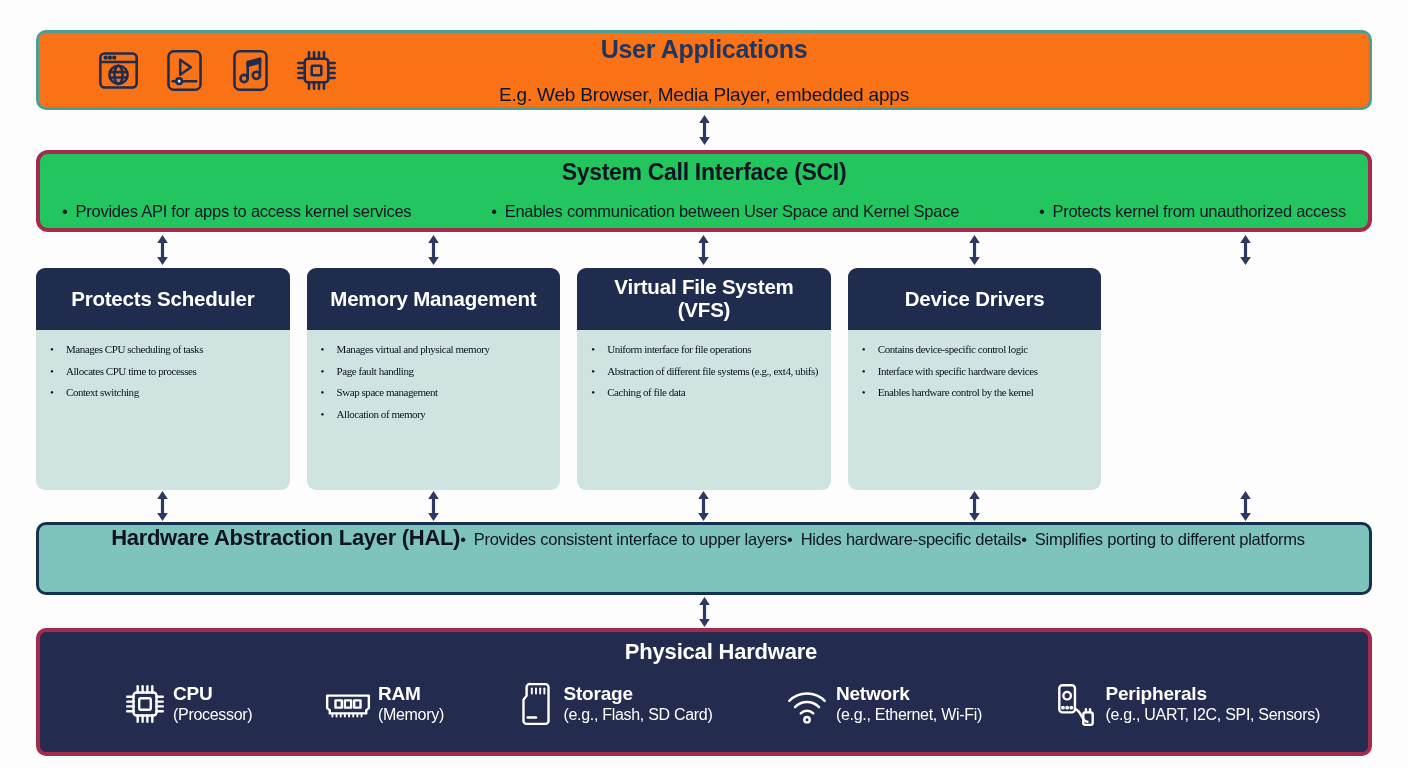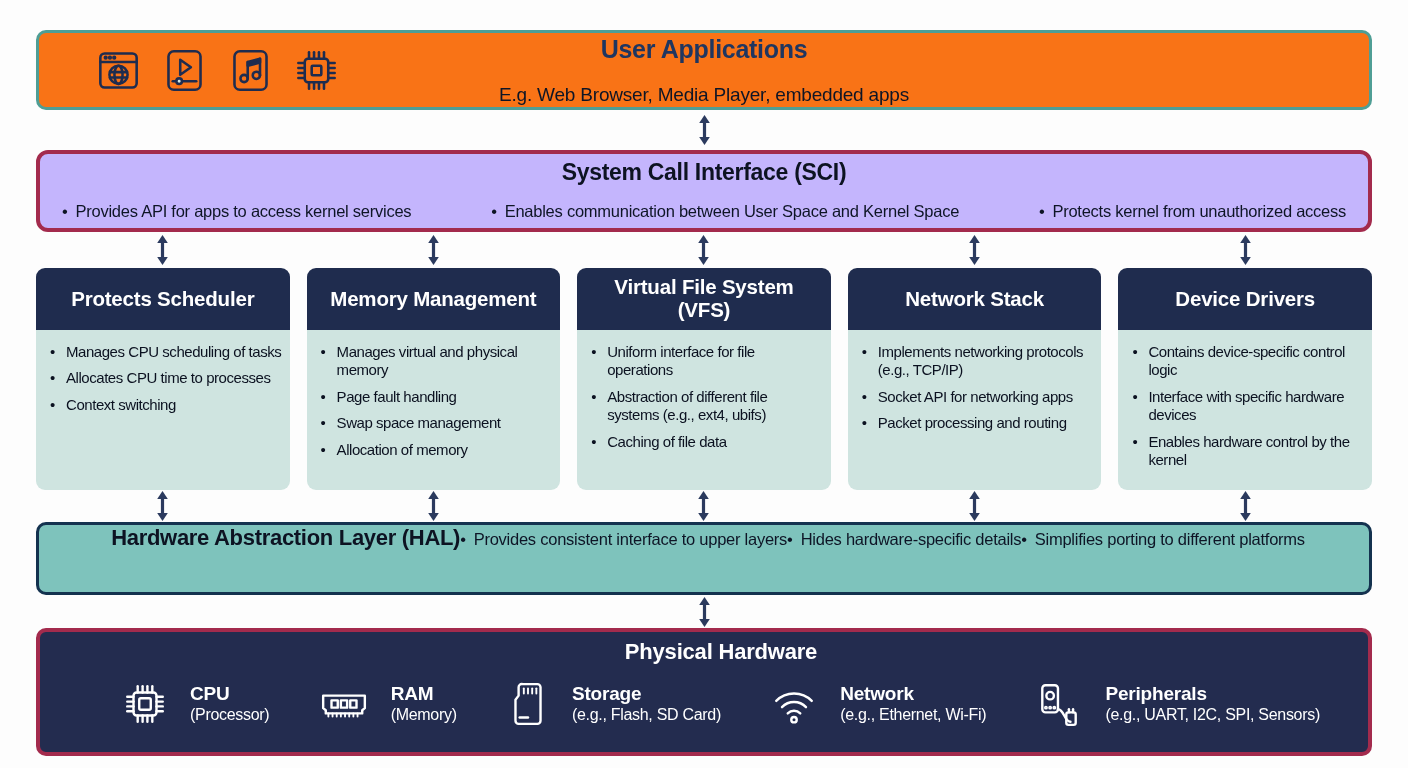--- a/index.html
+++ b/index.html
@@ -29,21 +29,21 @@
   .layer-user .app-icons {
     position: absolute; left: 56px; top: 0; bottom: 0;
     display: flex; align-items: center; gap: 19px; color: #1e2c4f;
   }
   .layer-user .title { font-size: 25px; font-weight: bold; color: #1f3660; letter-spacing: -0.3px; }
   .layer-user .subtitle { font-size: 19px; color: #0e1526; margin-top: 20px; letter-spacing: -0.2px; }
 
   
   .layer-sci {
     height: 82px; flex: none;
-    background: #c4b5fd; border: 4px solid #a32b4d; border-radius: 12px;
+    background: #22c55e; border: 4px solid #a32b4d; border-radius: 12px;
     display: flex; flex-direction: column; justify-content: center;
     padding: 2px 22px 4px 22px;
   }
   .layer-sci .title { text-align: center; font-size: 23px; font-weight: bold; color: #0d1322; letter-spacing: -0.3px; }
   .bullet-row { display: flex; justify-content: space-between; align-items: baseline; margin-top: 16px; }
   .bullet-inline { font-size: 16.5px; color: #0e1526; letter-spacing: -0.25px; white-space: nowrap; }
   .bullet-inline::before { content: "•"; margin-right: 8px; color: #0e1526; }
 
   
   .kernel-grid { display: grid; grid-template-columns: repeat(5, 1fr); gap: 17px; height: 222px; flex: none; }
@@ -51,22 +51,22 @@
   .kbox-header {
     height: 62px; flex: none; background: #1f2c4e;
     display: flex; justify-content: center; align-items: center; text-align: center;
     color: #ffffff; font-size: 20.5px; font-weight: bold; line-height: 1.1;
     padding: 0 10px; letter-spacing: -0.2px;
   }
   .kbox-body { flex: 1; background: #cfe4e0; padding: 13px 8px 6px 13px; }
   .kbox-body ul { list-style: none; }
   .kbox-body li {
     position: relative; padding-left: 17px;
-    font-size: 15px; line-height: 1.23; color: #0b1120;
-    margin-bottom: 8px; letter-spacing: -0.45px;
+    font-size: 11px; line-height: 1.23; color: #0b1120;
+    margin-bottom: 8px; letter-spacing: -0.45px; font-family: Liberation Serif, serif;
   }
   .kbox-body li::before { content: "•"; position: absolute; left: 1px; top: 0; }
 
   
   .layer-hal {
     height: 73px; flex: none;
     background: #7ec3bc; border: 3.5px solid #14324f;
     display: flex; flex-direction: row; justify-content: center;
     padding: 0 60px 4px 68px;
   }
@@ -75,21 +75,21 @@
 
   
   .layer-hw {
     height: 128px; flex: none;
     background: #232c4f; border: 4px solid #a32b4d;
     display: flex; flex-direction: column;
     padding: 7px 48px 10px 82px; color: #ffffff;
   }
   .layer-hw .title { text-align: center; font-size: 22px; font-weight: bold; letter-spacing: -0.2px; flex: none; }
   .hw-items { flex: 1; display: flex; justify-content: space-between; align-items: center; }
-  .hw-item { display: flex; align-items: center; gap: 22px; color: #ffffff; }
+  .hw-item { display: flex; align-items: center; gap: 5px; color: #ffffff; }
   .hw-item .hw-text { display: flex; flex-direction: column; line-height: 1.15; }
   .hw-name { font-size: 19px; font-weight: bold; letter-spacing: -0.2px; }
   .hw-detail { font-size: 16px; letter-spacing: -0.3px; margin-top: 1px; }
 
   svg { display: block; }
 </style>
 </head>
 <body>
 
 <div class="canvas">
@@ -253,30 +253,20 @@
         <div class="kbox-header">Virtual File System (VFS)</div>
         <div class="kbox-body">
           <ul>
             <li>Uniform interface for file operations</li>
             <li>Abstraction of different file systems (e.g., ext4, ubifs)</li>
             <li>Caching of file data</li>
           </ul>
         </div>
       </div>
 
-      <div class="kbox">
-        <div class="kbox-header">Network Stack</div>
-        <div class="kbox-body">
-          <ul>
-            <li>Implements networking protocols (e.g., TCP/IP)</li>
-            <li>Socket API for networking apps</li>
-            <li>Packet processing and routing</li>
-          </ul>
-        </div>
-      </div>
 
       <div class="kbox">
         <div class="kbox-header">Device Drivers</div>
         <div class="kbox-body">
           <ul>
             <li>Contains device-specific control logic</li>
             <li>Interface with specific hardware devices</li>
             <li>Enables hardware control by the kernel</li>
           </ul>
         </div>

